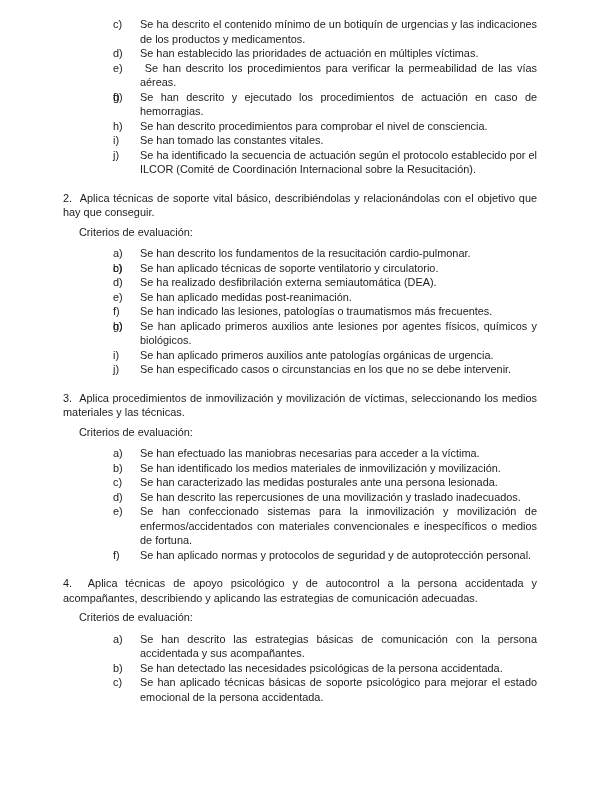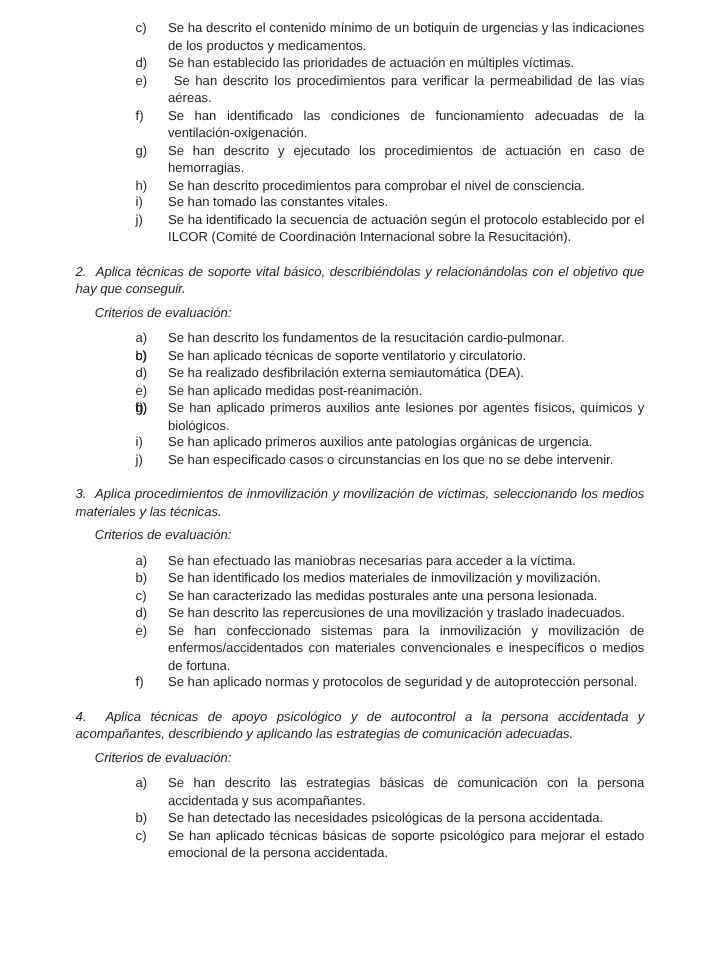--- a/index.html
+++ b/index.html
@@ -14,21 +14,20 @@
     height: 807px;
     background: #ffffff;
     padding: 17px 63px 0 63px;
     color: #1c1c1c;
     font-size: 10.9px;
     line-height: 14.5px;
     overflow: hidden;
   }
   .para {
     text-align: justify;
-    font-style: italic;
   }
   .para.numbered { margin-top: 14px; }
   .para.criterios { margin-top: 5px; margin-left: 16px; }
   .list { margin-top: 7px; }
   .doc-body > .list:first-child { margin-top: 0; }
   .list-item {
     position: relative;
     padding-left: 77px;
     text-align: justify;
   }
@@ -40,35 +39,35 @@
 </style>
 </head>
 <body>
 
 <div class="page" style="background: rgb(255, 255, 255); color: rgb(28, 28, 28);">
   <div class="doc-body">
       <div class="list">
         <div class="list-item"><span class="marker">c)</span><span class="text">Se ha descrito el contenido mínimo de un botiquín de urgencias y las indicaciones de los productos y medicamentos.</span></div>
         <div class="list-item"><span class="marker">d)</span><span class="text">Se han establecido las prioridades de actuación en múltiples víctimas.</span></div>
         <div class="list-item"><span class="marker">e)</span><span class="text">&nbsp;Se han descrito los procedimientos para verificar la permeabilidad de las vías aéreas.</span></div>
-        <div class="list-item"><span class="marker">f)</span><span class="text">Se han identificado las condiciones de funcionamiento adecuadas de la ventilación-oxigenación.</span></div>
+        <div class="list-item"><span class="marker">f)</span></div>
         <div class="list-item"><span class="marker">g)</span><span class="text">Se han descrito y ejecutado los procedimientos de actuación en caso de hemorragias.</span></div>
         <div class="list-item"><span class="marker">h)</span><span class="text">Se han descrito procedimientos para comprobar el nivel de consciencia.</span></div>
         <div class="list-item"><span class="marker">i)</span><span class="text">Se han tomado las constantes vitales.</span></div>
         <div class="list-item"><span class="marker">j)</span><span class="text">Se ha identificado la secuencia de actuación según el protocolo establecido por el ILCOR (Comité de Coordinación Internacional sobre la Resucitación).</span></div>
       </div>
       <p class="para numbered">2.&nbsp;&nbsp;Aplica técnicas de soporte vital básico, describiéndolas y relacionándolas con el objetivo que hay que conseguir.</p>
       <p class="para criterios">Criterios de evaluación:</p>
       <div class="list">
         <div class="list-item"><span class="marker">a)</span><span class="text">Se han descrito los fundamentos de la resucitación cardio-pulmonar.</span></div>
         <div class="list-item"><span class="marker">b)</span></div>
         <div class="list-item"><span class="marker">c)</span><span class="text">Se han aplicado técnicas de soporte ventilatorio y circulatorio.</span></div>
         <div class="list-item"><span class="marker">d)</span><span class="text">Se ha realizado desfibrilación externa semiautomática (DEA).</span></div>
         <div class="list-item"><span class="marker">e)</span><span class="text">Se han aplicado medidas post-reanimación.</span></div>
-        <div class="list-item"><span class="marker">f)</span></div>
+        <div class="list-item"><span class="marker">f)</span><span class="text">Se han indicado las lesiones, patologías o traumatismos más frecuentes.</span></div>
         <div class="list-item"><span class="marker">g)</span></div>
         <div class="list-item"><span class="marker">h)</span><span class="text">Se han aplicado primeros auxilios ante lesiones por agentes físicos, químicos y biológicos.</span></div>
         <div class="list-item"><span class="marker">i)</span><span class="text">Se han aplicado primeros auxilios ante patologías orgánicas de urgencia.</span></div>
         <div class="list-item"><span class="marker">j)</span><span class="text">Se han especificado casos o circunstancias en los que no se debe intervenir.</span></div>
       </div>
       <p class="para numbered">3.&nbsp;&nbsp;Aplica procedimientos de inmovilización y movilización de víctimas, seleccionando los medios materiales y las técnicas.</p>
       <p class="para criterios">Criterios de evaluación:</p>
       <div class="list">
         <div class="list-item"><span class="marker">a)</span><span class="text">Se han efectuado las maniobras necesarias para acceder a la víctima.</span></div>
         <div class="list-item"><span class="marker">b)</span><span class="text">Se han identificado los medios materiales de inmovilización y movilización.</span></div>

